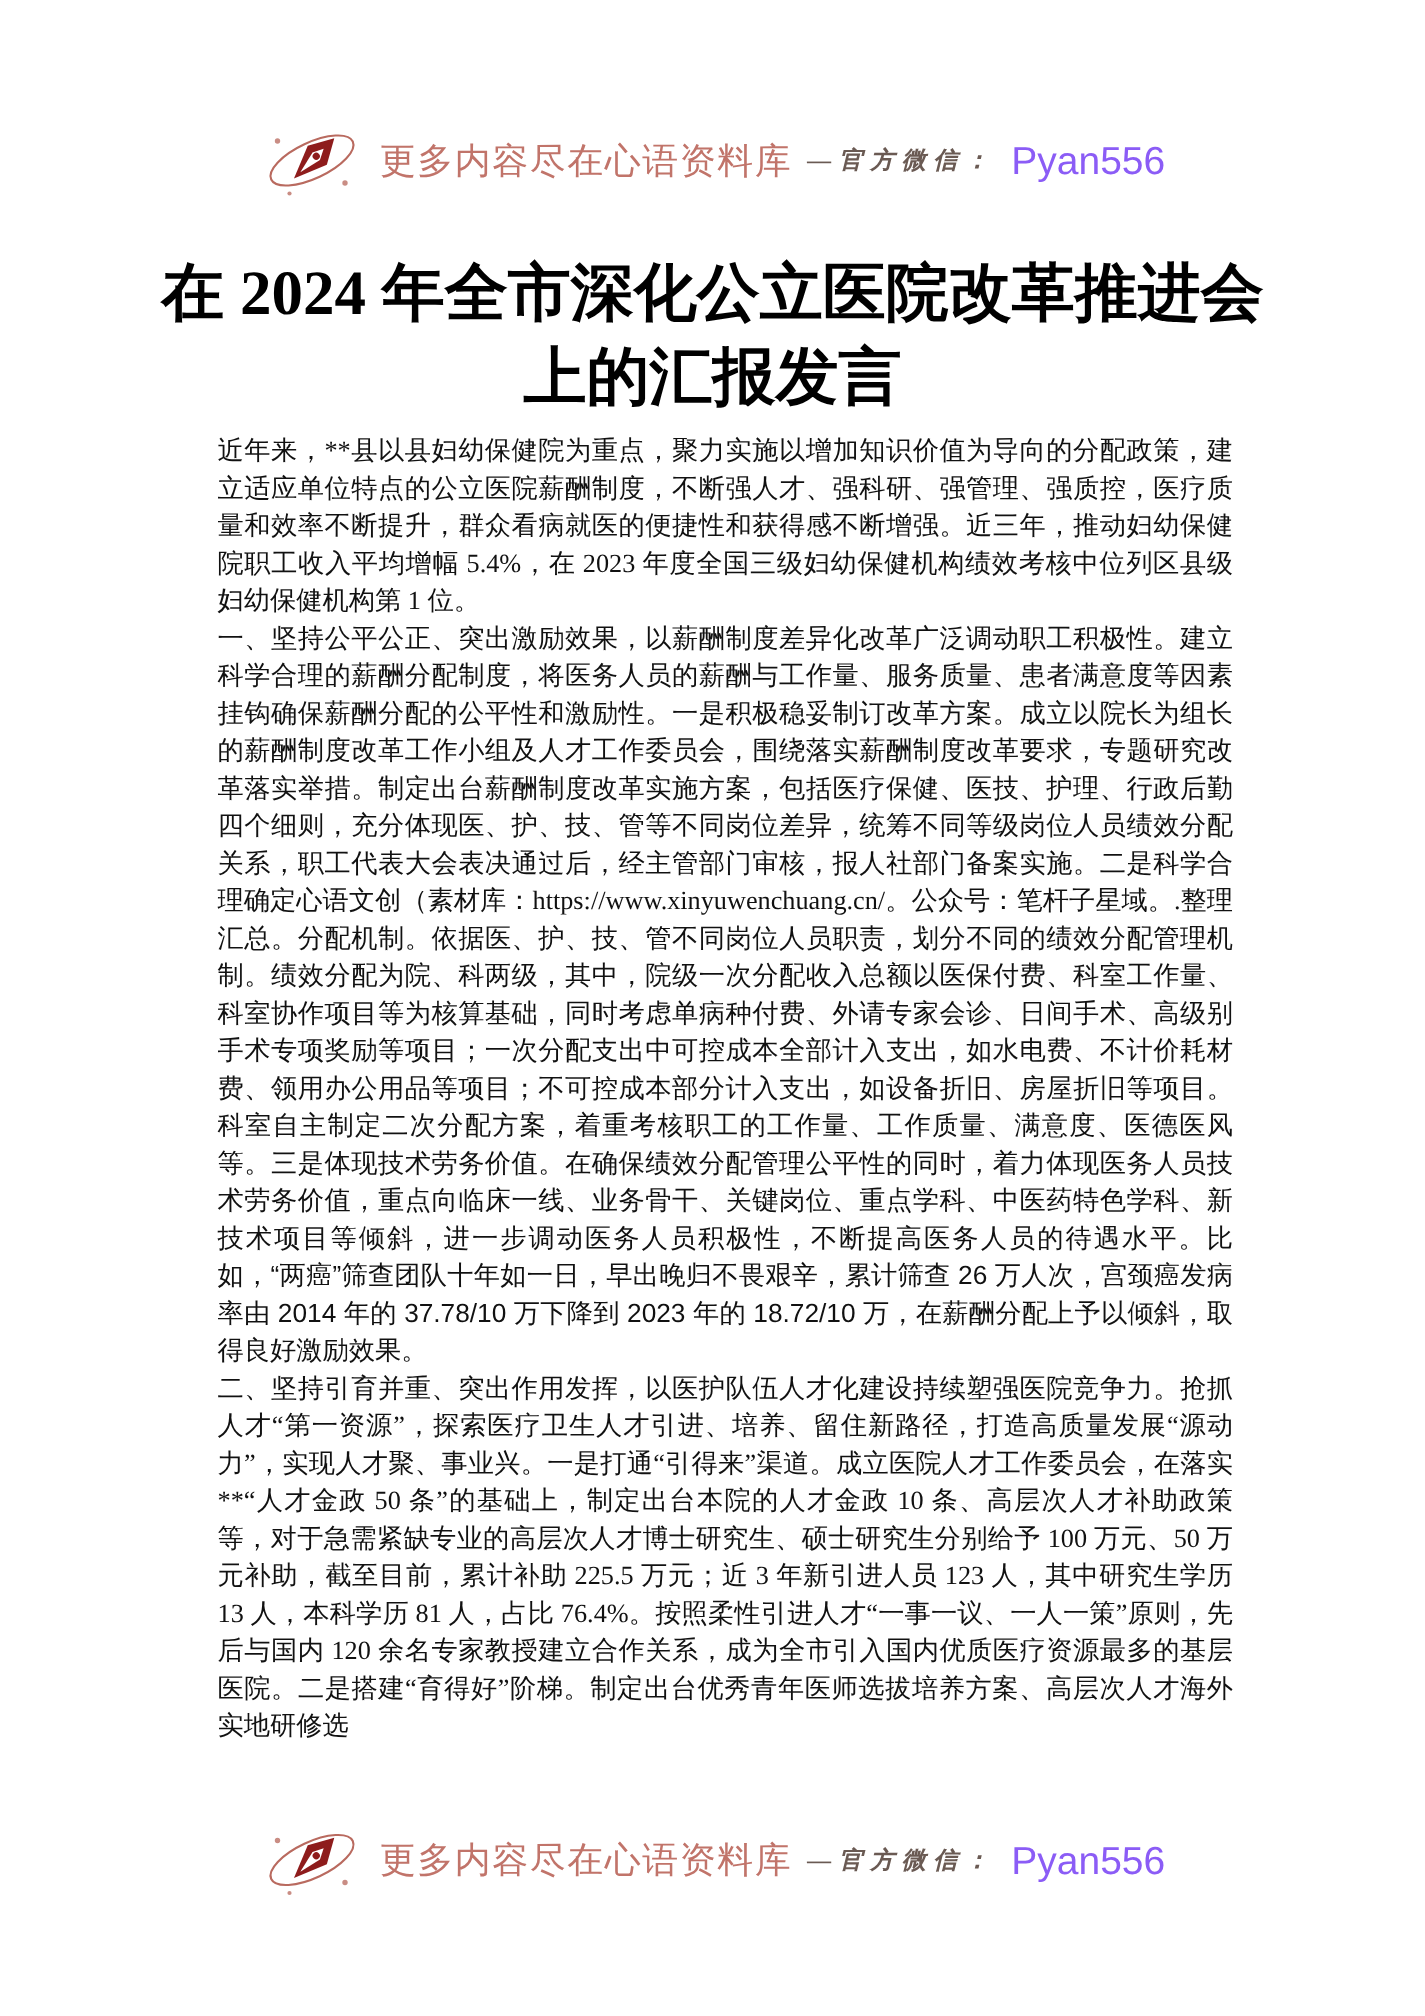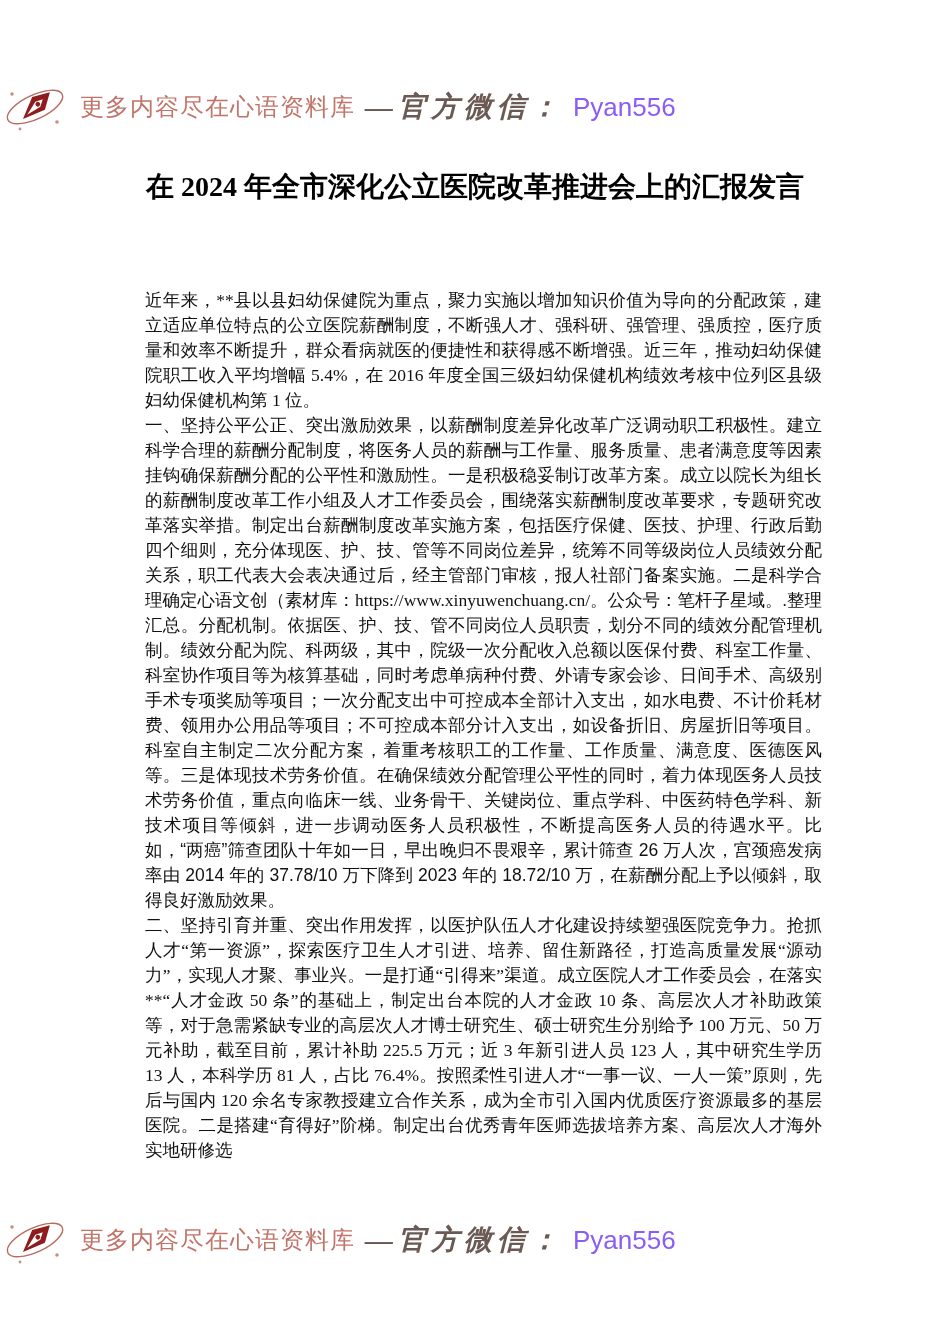--- a/index.html
+++ b/index.html
@@ -6,47 +6,47 @@
   .page{
     position:relative;
     width:950px;height:1344px;
     margin:0 auto;
     background:#ffffff;
     overflow:hidden;
   }
   .wm-row{
     position:absolute;
     left:0;width:950px;
-    display:flex;align-items:center;
+    display:flex;align-items:center;justify-content:center;
     gap:10px;
   }
   .wm-header{top:72px;}
   .wm-footer{top:1205px;}
   .wm-logo{width:70px;height:70px;flex:0 0 auto;}
   .wm-text{
     font-family:"Liberation Serif","DejaVu Serif",serif;
     font-size:24px;color:#c1746a;letter-spacing:1px;
     white-space:nowrap;
   }
   .wm-wechat{
     font-family:"Liberation Serif","DejaVu Serif",serif;
     font-weight:bold;font-style:italic;
-    font-size:28px;color:#6a5a53;letter-spacing:5px;
+    font-size:16px;color:#6a5a53;letter-spacing:5px;
     white-space:nowrap;
   }
   .wm-account{
     font-family:"Liberation Sans","DejaVu Sans",sans-serif;
     font-size:26px;color:#8b5cf6;
     white-space:nowrap;
   }
   .doc-title{
     position:absolute;top:140px;left:102px;width:746px;
     font-family:"Liberation Serif","DejaVu Serif",serif;
     font-weight:bold;
-    font-size:28px;line-height:56px;
+    font-size:42px;line-height:56px;
     color:#000;text-align:center;
   }
   .doc-body{
     position:absolute;top:288px;left:145px;width:677px;
     color:#111;
   }
   .para{
     margin:0;
     font-size:17.5px;line-height:25px;
     text-align:justify;
@@ -73,21 +73,21 @@
       <circle cx="20" cy="57" r="1.4" fill="#c98d84"></circle>
     </svg>
     <span class="wm-text">更多内容尽在心语资料库</span>
     <span class="wm-wechat"><span>—</span><span>官方微信：</span></span>
     <span class="wm-account">Pyan556</span>
   </div>
 
   <h1 class="doc-title">在 2024 年全市深化公立医院改革推进会上的汇报发言</h1>
 
   <div class="doc-body">
-    <p class="para serif">近年来，**县以县妇幼保健院为重点，聚力实施以增加知识价值为导向的分配政策，建立适应单位特点的公立医院薪酬制度，不断强人才、强科研、强管理、强质控，医疗质量和效率不断提升，群众看病就医的便捷性和获得感不断增强。近三年，推动妇幼保健院职工收入平均增幅 5.4%，在 2016 年度全国三级妇幼保健机构绩效考核中位列区县级妇幼保健机构第 1 位。</p>
+    <p class="para serif">近年来，**县以县妇幼保健院为重点，聚力实施以增加知识价值为导向的分配政策，建立适应单位特点的公立医院薪酬制度，不断强人才、强科研、强管理、强质控，医疗质量和效率不断提升，群众看病就医的便捷性和获得感不断增强。近三年，推动妇幼保健院职工收入平均增幅 5.4%，在 2023 年度全国三级妇幼保健机构绩效考核中位列区县级妇幼保健机构第 1 位。</p>
     <p class="para sans"><span>一、坚持公平公正、突出激励效果，以薪酬制度差异化改革广泛调动职工积极性。建立科学合理的薪酬分配制度，将医务人员的薪酬与工作量、服务质量、患者满意度等因素挂钩确保薪酬分配的公平性和激励性。一是积极稳妥制订改革方案。成立以院长为组长的薪酬制度改革工作小组及人才工作委员会，围绕落实薪酬制度改革要求，专题研究改革落实举措。制定出台薪酬制度改革实施方案，包括医疗保健、医技、护理、行政后勤四个细则，充分体现医、护、技、管等不同岗位差异，统筹不同等级岗位人员绩效分配关系，职工代表大会表决通过后，经主管部门审核，报人社部门备案实施。二是科学合理确定心语文创</span><span class="serif">（素材库：https://www.xinyuwenchuang.cn/。公众号：笔杆子星域。.整理汇总。</span><span>分配机制。依据医、护、技、管不同岗位人员职责，划分不同的绩效分配管理机制。绩效分配为院、科两级，其中，院级一次分配收入总额以医保付费、科室工作量、科室协作项目等为核算基础，同时考虑单病种付费、外请专家会诊、日间手术、高级别手术专项奖励等项目；一次分配支出中可控成本全部计入支出，如水电费、不计价耗材费、领用办公用品等项目；不可控成本部分计入支出，如设备折旧、房屋折旧等项目。科室自主制定二次分配方案，着重考核职工的工作量、工作质量、满意度、医德医风等。三是体现技术劳务价值。在确保绩效分配管理公平性的同时，着力体现医务人员技术劳务价值，重点向临床一线、业务骨干、关键岗位、重点学科、中医药特色学科、新技术项目等倾斜，进一步调动医务人员积极性，不断提高医务人员的待遇水平。比如，“两癌”筛查团队十年如一日，早出晚归不畏艰辛，累计筛查 26 万人次，宫颈癌发病率由 2014 年的 37.78/10 万下降到 2023 年的 18.72/10 万，在薪酬分配上予以倾斜，取得良好激励效果。</span></p>
     <p class="para serif">二、坚持引育并重、突出作用发挥，以医护队伍人才化建设持续塑强医院竞争力。抢抓人才“第一资源”，探索医疗卫生人才引进、培养、留住新路径，打造高质量发展“源动力”，实现人才聚、事业兴。一是打通“引得来”渠道。成立医院人才工作委员会，在落实**“人才金政 50 条”的基础上，制定出台本院的人才金政 10 条、高层次人才补助政策等，对于急需紧缺专业的高层次人才博士研究生、硕士研究生分别给予 100 万元、50 万元补助，截至目前，累计补助 225.5 万元；近 3 年新引进人员 123 人，其中研究生学历 13 人，本科学历 81 人，占比 76.4%。按照柔性引进人才“一事一议、一人一策”原则，先后与国内 120 余名专家教授建立合作关系，成为全市引入国内优质医疗资源最多的基层医院。二是搭建“育得好”阶梯。制定出台优秀青年医师选拔培养方案、高层次人才海外实地研修选</p>
   </div>
 
   <div class="wm-row wm-footer">
     <svg class="wm-logo" viewBox="0 0 70 70" xmlns="http://www.w3.org/2000/svg">
       <path d="M35 4 a31 31 0 1 0 0 62 a26 26 0 1 1 0 -62 Z" fill="#8e1c1c" transform="rotate(40 35 35)"></path>
       <ellipse cx="35" cy="35" rx="30" ry="12" fill="none" stroke="#b96a5f" stroke-width="1.4" transform="rotate(-25 35 35)"></ellipse>
       <g transform="rotate(45 35 35)">
         <path d="M35 14 L44 30 L35 52 L26 30 Z" fill="#8e1c1c"></path>

